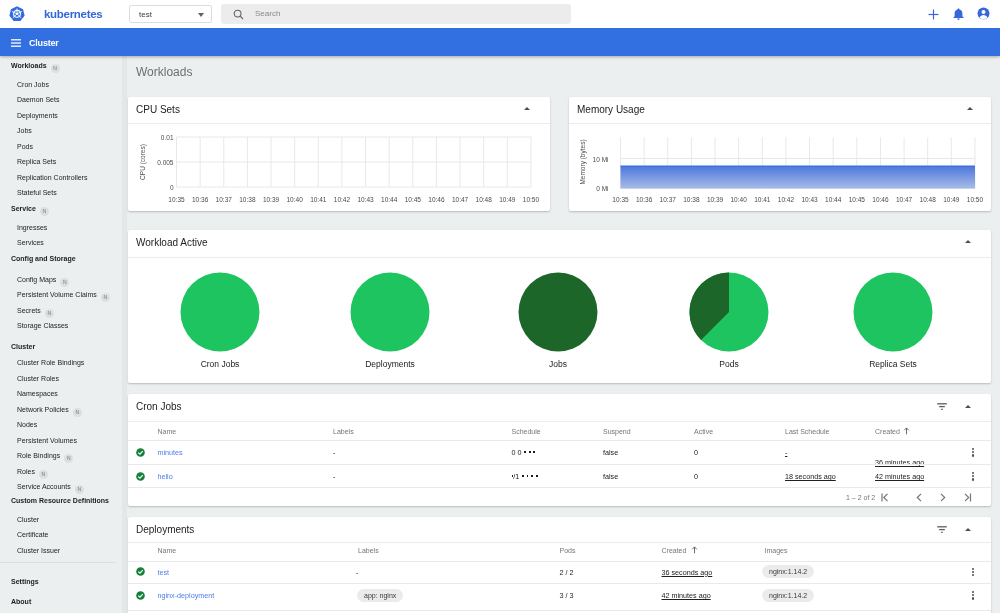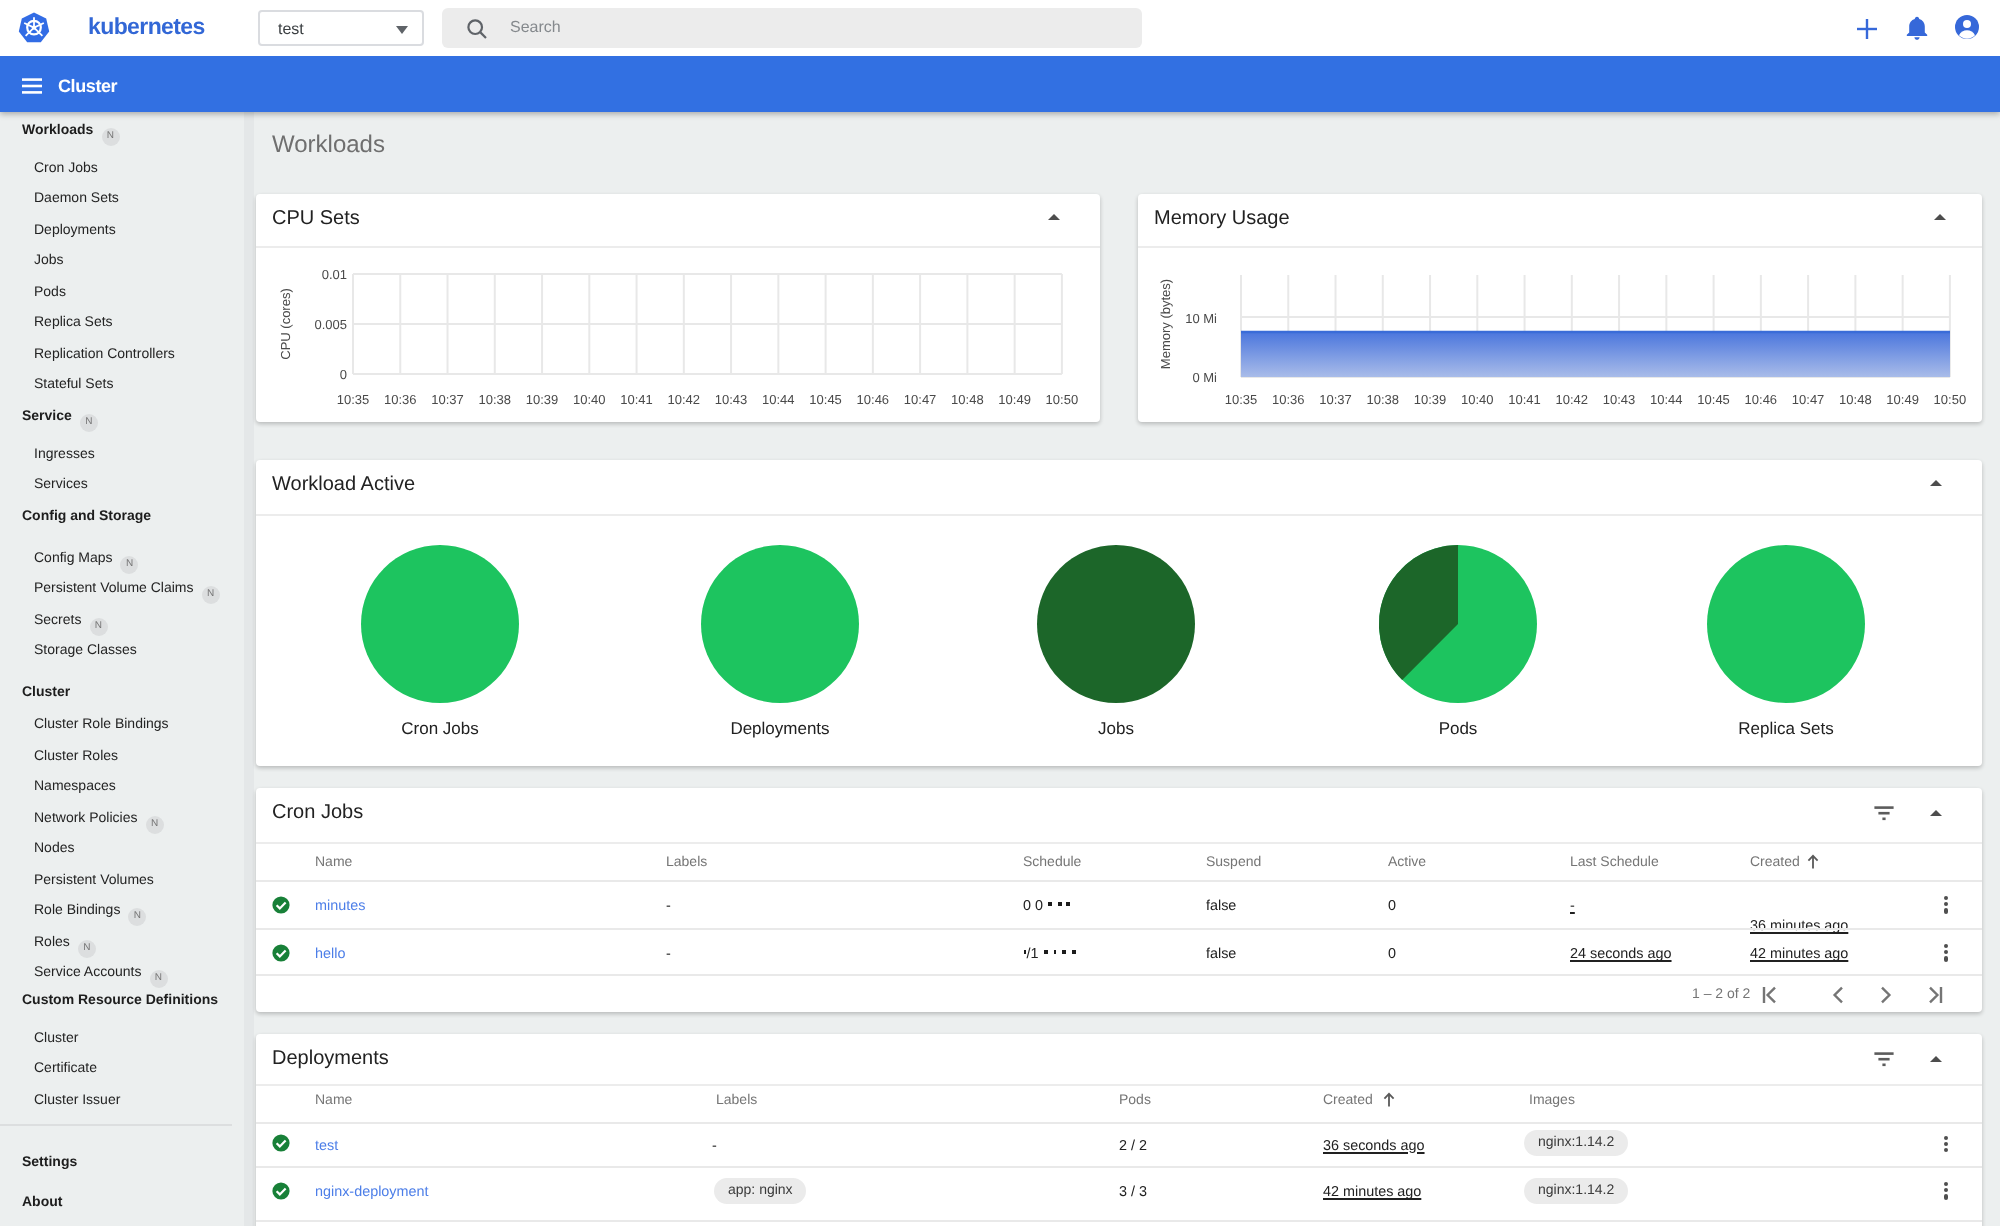--- a/index.html
+++ b/index.html
@@ -300,21 +300,21 @@
     <div class="rowline" style="top:69.5px;"></div>
     <svg class="abs" style="left:8px;top:77.5px" width="9" height="9" viewBox="0 0 9 9">
       <circle cx="4.5" cy="4.5" r="4.3" fill="#188038"></circle>
       <path d="M2.3 4.6 L3.9 6.2 L6.8 3.2" fill="none" stroke="#fff" stroke-width="1.1"></path>
     </svg>
     <div class="tdlink" style="left:29.5px;top:78px">hello</div>
     <div class="td" style="left:205px;top:78px">-</div>
     <div class="td" style="left:383.5px;top:78px"><span class="ast" style="margin-left:0"></span>/1<span class="ast"></span><span class="ast"></span><span class="ast"></span><span class="ast"></span></div>
     <div class="td" style="left:475px;top:78px">false</div>
     <div class="td" style="left:566px;top:78px">0</div>
-    <div class="tdul" style="left:657px;top:78px">24 seconds ago</div>
+    <div class="tdul" style="left:657px;top:78px">18 seconds ago</div>
     <div class="tdul" style="left:747px;top:78px">42 minutes ago</div>
     <div class="dots" style="left:844px;top:78px">
       <span></span>
       <span></span>
       <span></span>
     </div>
     <div class="rowline" style="top:93px;"></div>
     <div class="th" style="left:718px;top:99.5px;">1 – 2 of 2</div>
     <svg class="abs" style="left:753px;top:98.5px" width="100" height="9" viewBox="0 0 100 9">
       <g stroke="#757575" stroke-width="1.2" fill="none">

